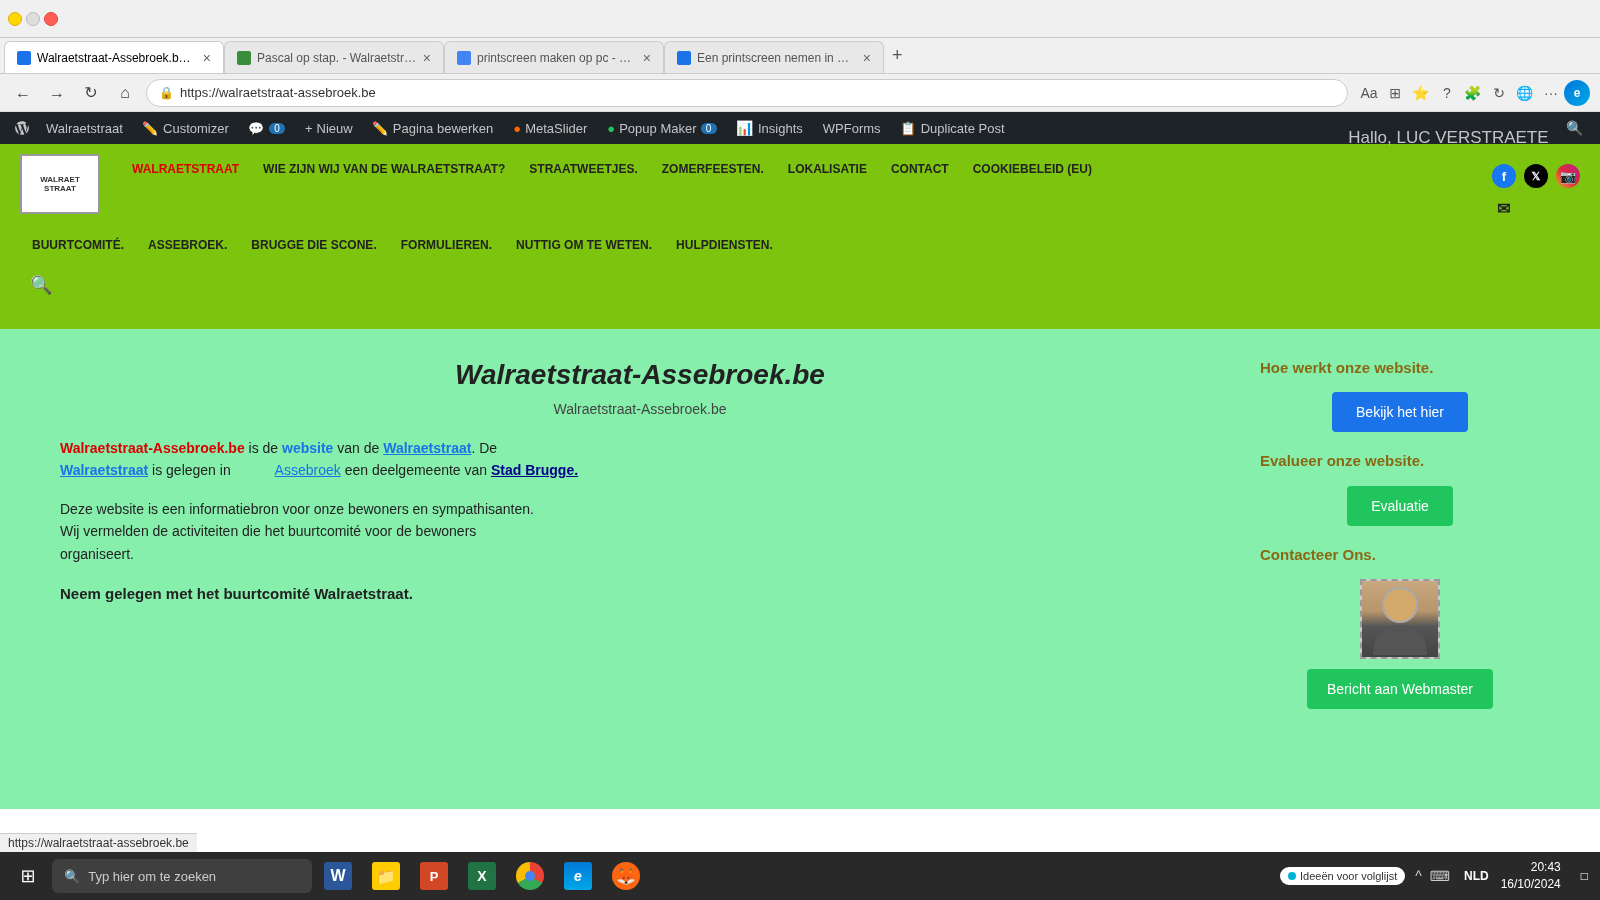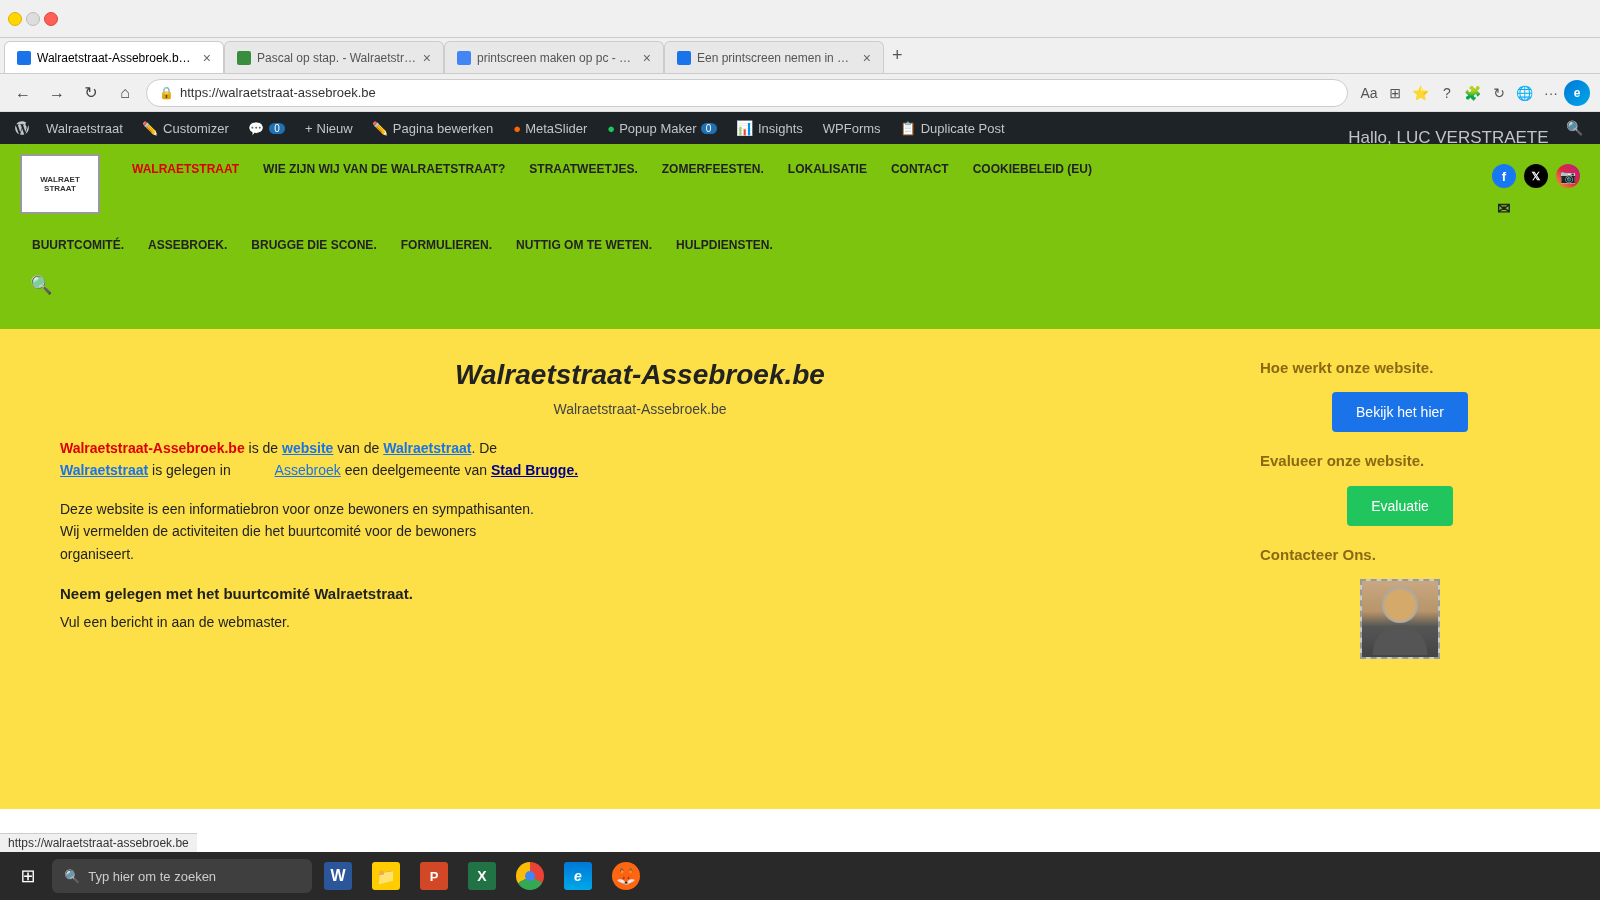--- a/index.html
+++ b/index.html
@@ -182,21 +182,21 @@
 
     .nav-menu-bottom {
       display: flex;
       gap: 0;
       padding-bottom: 10px;
       flex-wrap: wrap;
     }
 
     
     .main-content {
-      background: #fde047;
+      background: #86efac;
       display: flex;
       gap: 0;
       padding: 30px 60px;
       min-height: 480px;
     }
     .content-left { flex: 1; padding-right: 40px; }
     .content-right { width: 280px; flex-shrink: 0; }
 
     .page-title {
       font-size: 28px;
@@ -513,51 +513,51 @@
   </div>
   <div style="padding: 4px 10px; font-size:18px; color:#222; cursor:pointer;">🔍</div>
 </div>
 
 <div class="main-content">
   <div class="content-left">
     <h1 class="page-title">Walraetstraat-Assebroek.be</h1>
     <p class="page-subtitle">Walraetstraat-Assebroek.be</p>
 
     <div class="intro-text">
-      <span class="highlight-red">Walraetstraat-Assebroek.be</span><span> is de </span><span class="highlight-blue" style="cursor:pointer;text-decoration:underline;">website</span><span> van de </span><span class="highlight-blue" style="cursor:pointer;text-decoration:underline;">Walraetstraat</span><span>. De</span><br>
+      <span class="highlight-red">Walraetstraat-Assebroek.be</span><span> is de </span><span class="highlight-blue" style="cursor:pointer;">website</span><span> van de </span><span class="highlight-blue" style="cursor:pointer;text-decoration:underline;">Walraetstraat</span><span>. De</span><br>
       <span class="highlight-blue" style="cursor:pointer;text-decoration:underline;">Walraetstraat</span><span> is gelegen in </span><a style="color:#1a73e8;text-decoration:underline;cursor:pointer;">Assebroek</a><span> een deelgemeente van </span><span style="color:#00008b; font-weight:bold; text-decoration:underline; cursor:pointer;">Stad Brugge.</span>
     </div>
 
     <div class="desc-text">
       <p>Deze website is een informatiebron voor onze bewoners en sympathisanten.<br>Wij vermelden de activiteiten die het buurtcomité voor de bewoners<br>organiseert.</p>
     </div>
 
     <p class="contact-heading"><strong><span>Neem gelegen met het buurtcomité Walraetstraat.</span></strong></p>
 
 
-    <p class="vul-text">Vul een bericht in aan de webmaster.</p>
   </div>
 
   <div class="content-right">
     <div class="right-section">
       <p class="right-heading">Hoe werkt onze website.</p>
       <button class="btn-blue">Bekijk het hier</button>
     </div>
     <div class="right-section">
       <p class="right-heading">Evalueer onze website.</p>
       <button class="btn-green">Evaluatie</button>
     </div>
     <div class="right-section">
       <p class="right-heading">Contacteer Ons.</p>
       <div class="contact-photo">
         <div style="width:76px; height:76px; background: linear-gradient(180deg, #c8a882 0%, #b8956a 40%, #555 60%, #444 100%); display:flex; flex-direction:column; align-items:center; justify-content:flex-start; padding-top:6px;">
           <div style="width:36px; height:36px; background:#d4a96a; border-radius:50%; border: 2px solid #aaa;"></div>
           <div style="width:54px; height:30px; background:#555; border-radius:27px 27px 0 0; margin-top:2px;"></div>
         </div>
       </div>
+      <button class="btn-webmaster">Bericht aan Webmaster</button>
     </div>
   </div>
 </div>
 
 <div class="status-bar-url">https://walraetstraat-assebroek.be</div>
 
 <div class="taskbar">
   <div class="taskbar-start">
     <span class="start-icon">⊞</span>
   </div>
@@ -583,13 +583,29 @@
       <div class="chrome-center"></div>
     </div>
   </div>
   <div class="taskbar-app">
     <div class="app-icon-edge">e</div>
   </div>
   <div class="taskbar-app">
     <div class="app-icon-firefox">🦊</div>
   </div>
 
+  <div class="taskbar-right">
+    <div class="ideas-badge">
+      <div class="ideas-dot"></div>
+      <span>Ideeën voor volglijst</span>
+    </div>
+    <div class="taskbar-tray">
+      <span class="tray-icon">^</span>
+      <span class="tray-icon">⌨</span>
+    </div>
+    <span class="taskbar-lang">NLD</span>
+    <div class="taskbar-clock">
+      <div>20:43</div>
+      <div>16/10/2024</div>
+    </div>
+    <span class="taskbar-notif">□</span>
+  </div>
 </div>
 
 </body></html>

